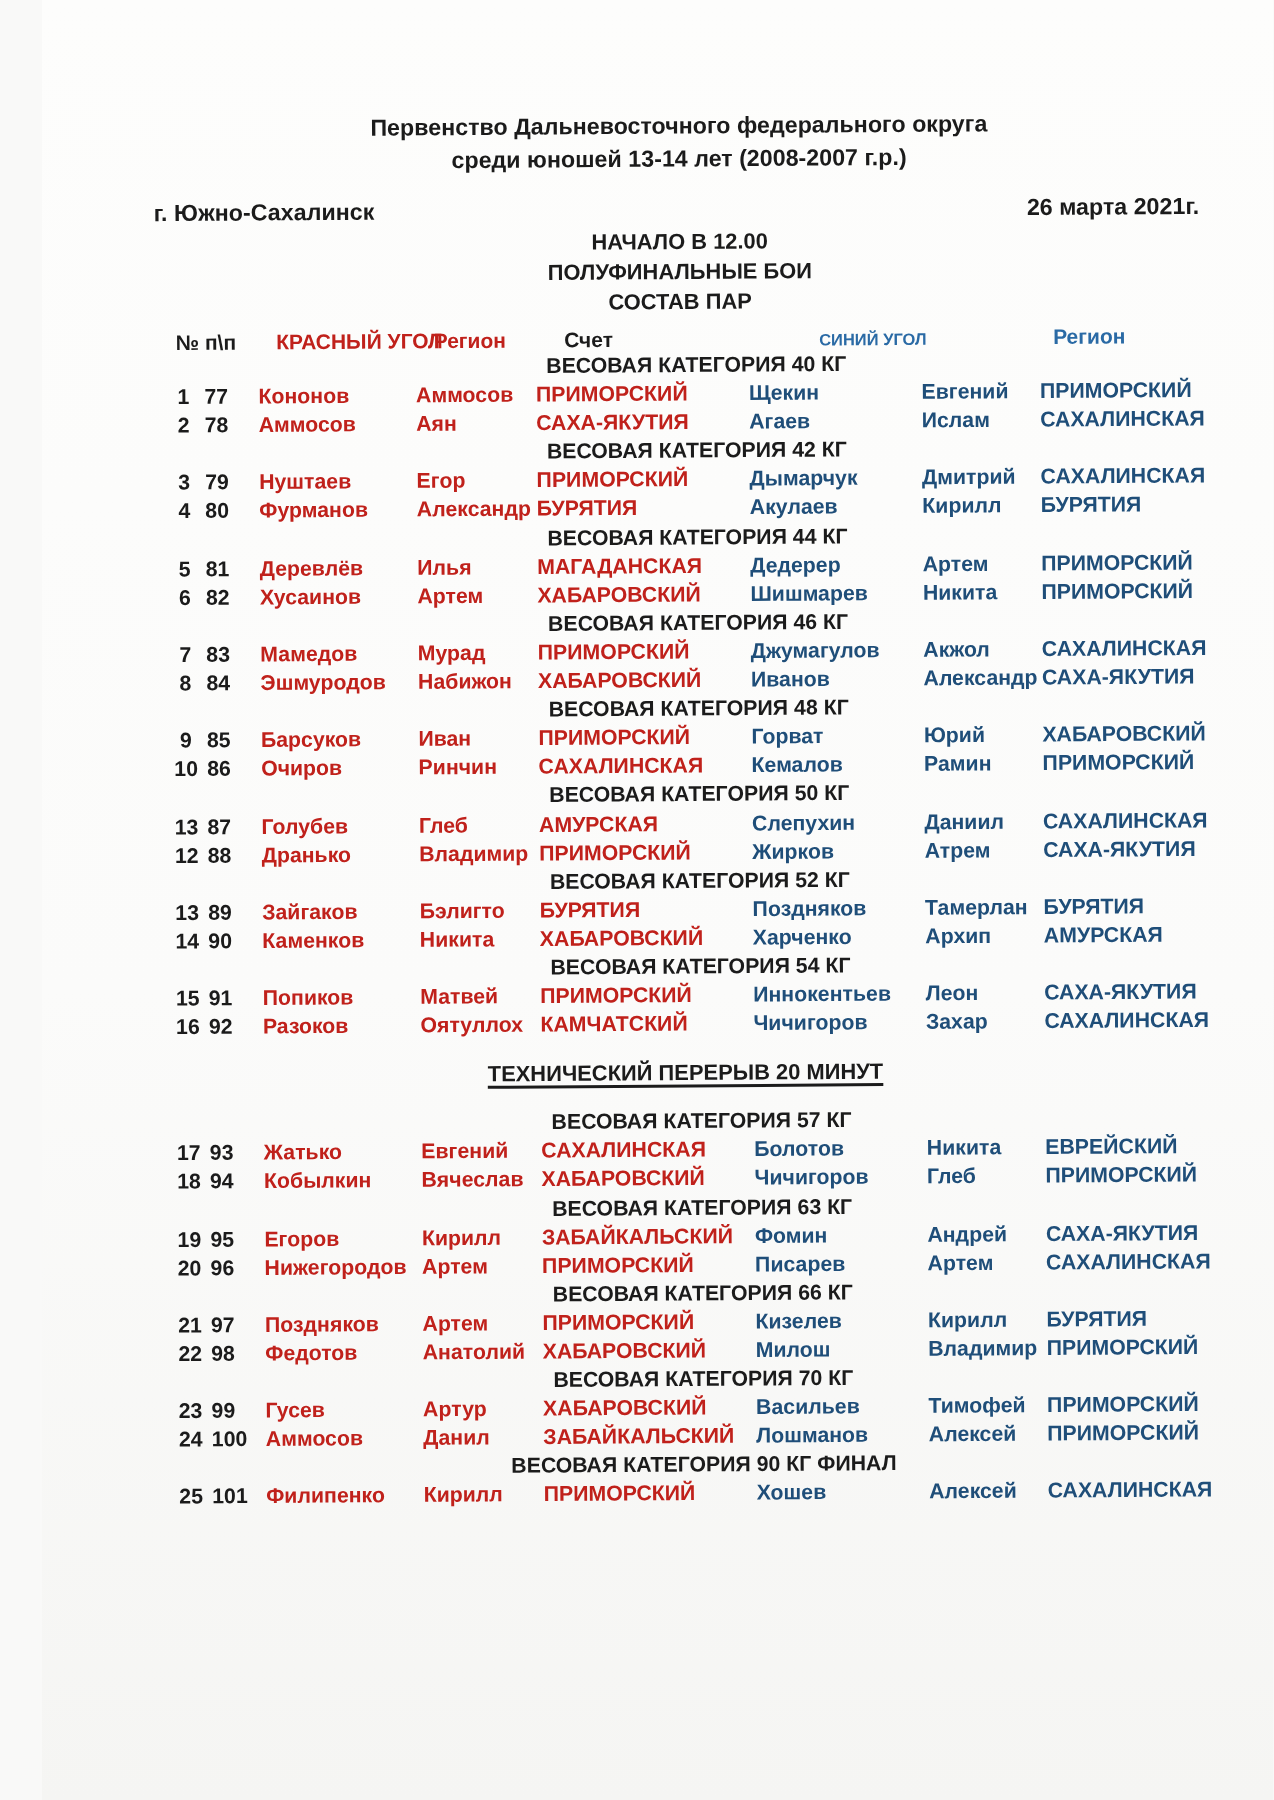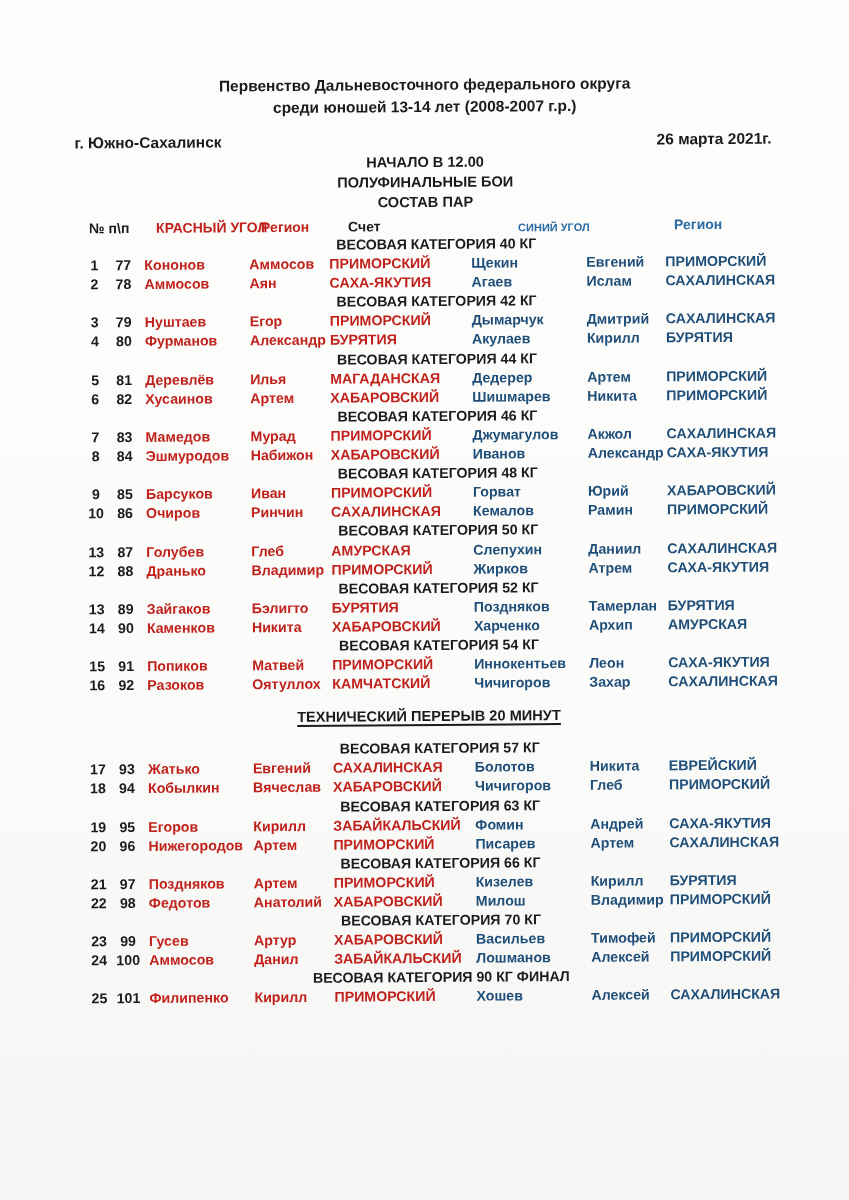--- a/index.html
+++ b/index.html
@@ -8,20 +8,21 @@
     background:#f9f9f8;
     font-family:"Liberation Sans",sans-serif;
     font-weight:bold;
     color:#1b1b1b;
     overflow:hidden;
     position:relative;
   }
   .sheet{
     position:absolute;inset:0;
     background:linear-gradient(180deg,#fdfdfc 0%,#fbfbfa 55%,#f5f5f3 100%);
+    margin-left:28px;
   }
   .content{
     position:absolute;left:0;top:74px;width:849px;
     transform:rotate(-0.4deg);
     transform-origin:424px 0;
   }
   .title-line{text-align:center;font-size:15.5px;line-height:22px;white-space:nowrap}
   .meta-row{
     display:flex;justify-content:space-between;
     padding:0 78px 0 74px;
@@ -38,21 +39,21 @@
   .h-score{left:262px}
   .h-bluecorner{left:432px;font-size:11px;color:var(--blue-header)}
   .h-breg{left:588px;color:var(--blue-header)}
   .t-line{
     position:relative;height:19.1px;line-height:19.1px;
     margin-left:85px;width:700px;font-size:14.2px;white-space:nowrap;
   }
   .sec-title{text-align:center}
   .pair-row span{position:absolute;top:0;white-space:nowrap}
   .c-num{left:0;width:16px;text-align:center}
-  .c-bout{left:22px;width:30px;text-align:center}
+  .c-bout{left:22px;width:30px;text-align:left}
   .c-rlast{left:58px}
   .c-rfirst{left:163px}
   .c-rreg{left:243px}
   .c-score{left:355px;width:40px}
   .c-blast{left:385px}
   .c-bfirst{left:500px}
   .c-breg{left:579px}
   .red{color:var(--red)}
   .blue{color:var(--blue)}
   .break-title{

